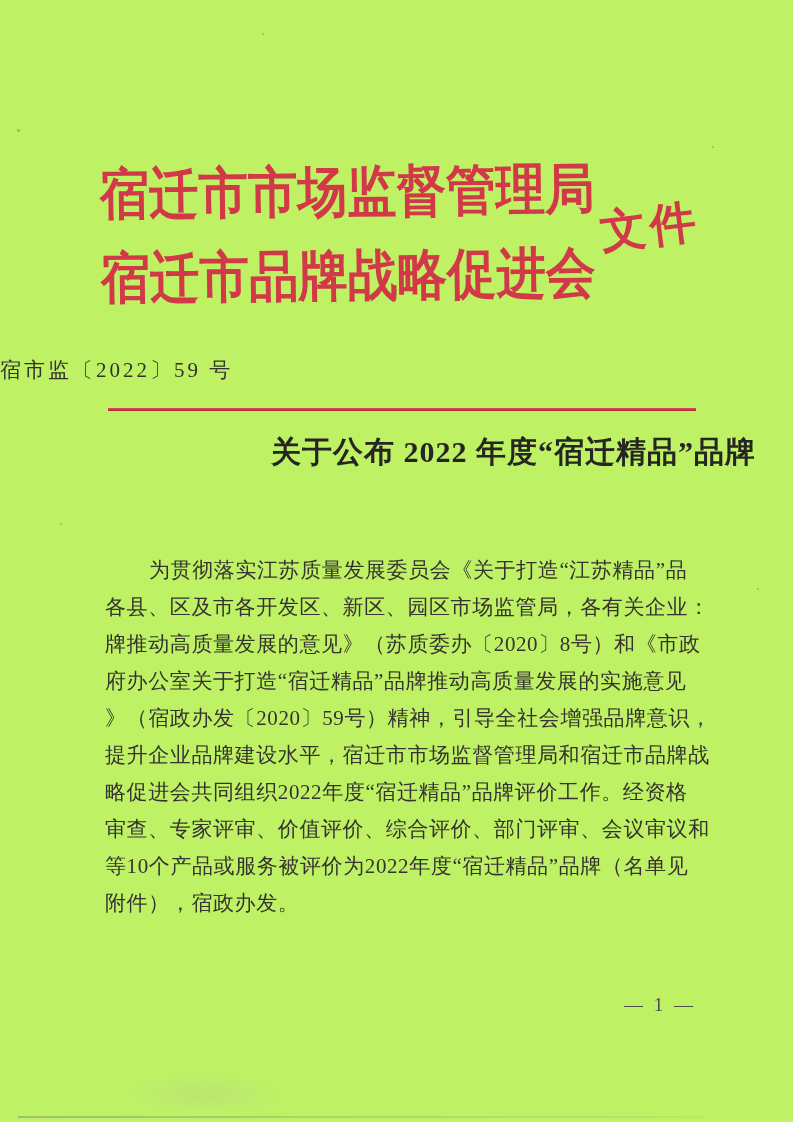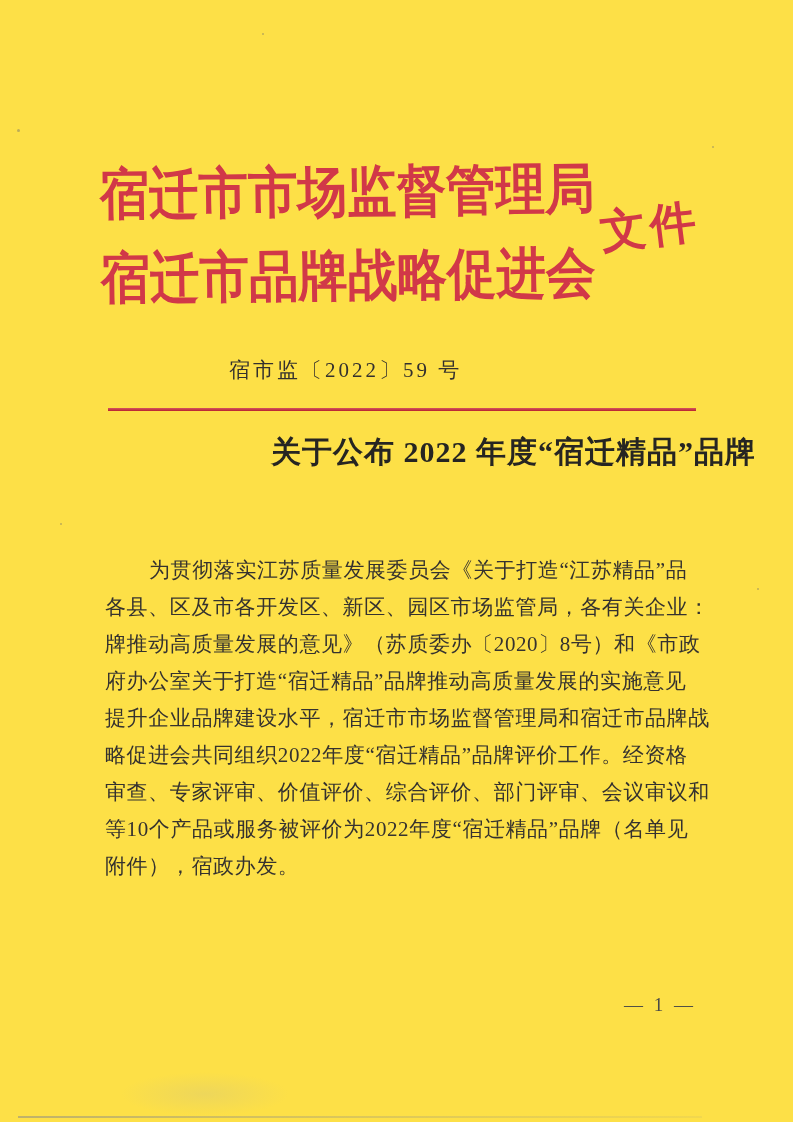--- a/index.html
+++ b/index.html
@@ -4,21 +4,21 @@
 <style>
   html, body {
     margin: 0;
     padding: 0;
     background: #ffffff;
   }
   .page {
     position: relative;
     width: 793px;
     height: 1122px;
-    background: #fde047;
+    background: #bef264;
     overflow: hidden;
     font-family: "Liberation Serif", "DejaVu Serif", serif;
   }
 
   
   .org-block {
     position: absolute;
     left: 100px;
     top: 150px;
     transform: rotate(-0.7deg);
@@ -44,21 +44,21 @@
     transform: rotate(-7deg);
     white-space: nowrap;
   }
 
   
   .doc-number {
     position: absolute;
     left: 0;
     top: 356px;
     width: 691px;
-    text-align: center;
+    text-align: left;
     font-size: 21px;
     letter-spacing: 3px;
     color: #33302e;
     white-space: nowrap;
   }
 
   
   .red-rule {
     position: absolute;
     left: 108px;
@@ -162,20 +162,21 @@
 
   <div class="title-block">
     <div>关于公布 2022 年度“宿迁精品”品牌</div>
   </div>
 
   <div class="body-block">
     <div class="body-line indent">为贯彻落实江苏质量发展委员会《关于打造“江苏精品”品</div>
     <div class="body-line">各县、区及市各开发区、新区、园区市场监管局，各有关企业：</div>
     <div class="body-line">牌推动高质量发展的意见》（苏质委办〔2020〕8号）和《市政</div>
     <div class="body-line">府办公室关于打造“宿迁精品”品牌推动高质量发展的实施意见</div>
+    <div class="body-line">》（宿政办发〔2020〕59号）精神，引导全社会增强品牌意识，</div>
     <div class="body-line">提升企业品牌建设水平，宿迁市市场监督管理局和宿迁市品牌战</div>
     <div class="body-line">略促进会共同组织2022年度“宿迁精品”品牌评价工作。经资格</div>
     <div class="body-line">审查、专家评审、价值评价、综合评价、部门评审、会议审议和</div>
     <div class="body-line">等10个产品或服务被评价为2022年度“宿迁精品”品牌（名单见</div>
     <div class="body-line">附件），宿政办发。</div>
   </div>
 
   <div class="page-number">— 1 —</div>
 
   <div class="smudge"></div>

